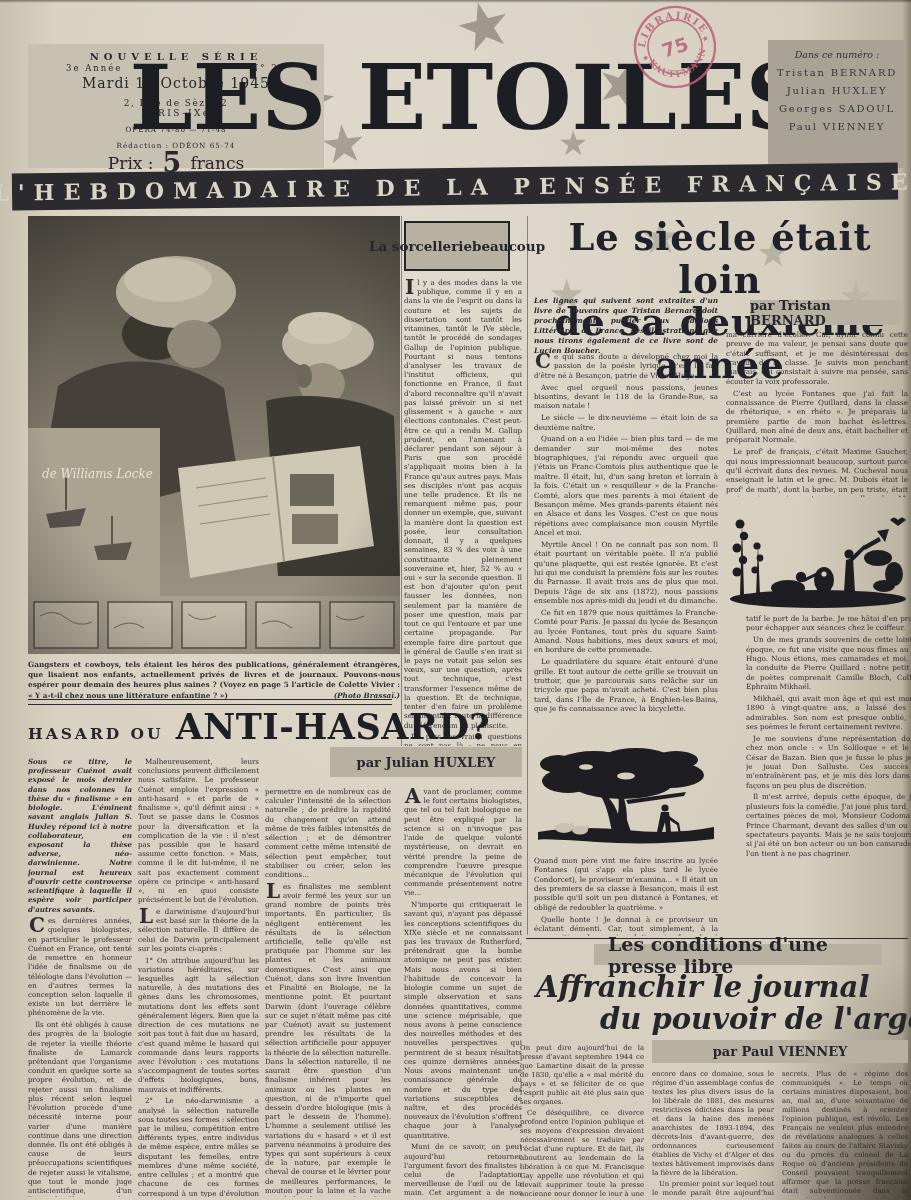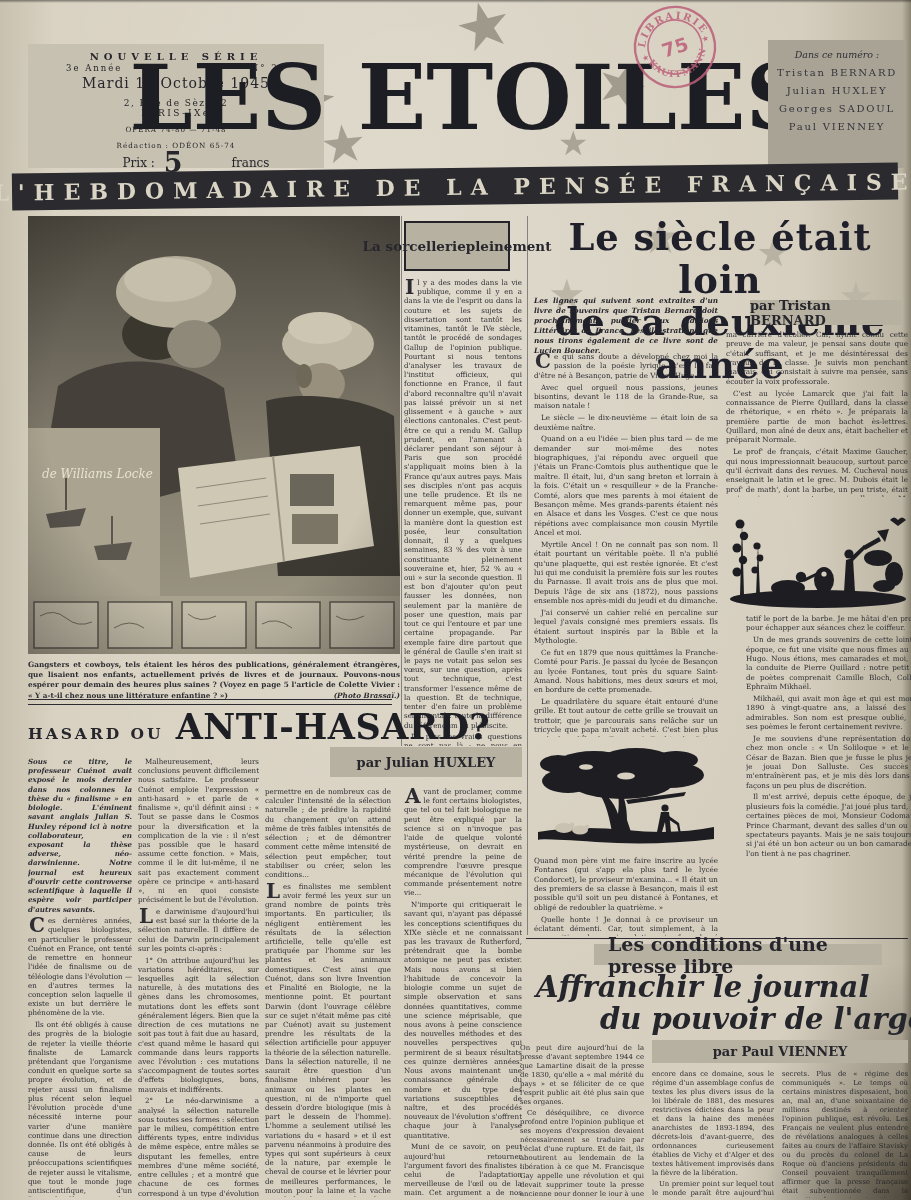--- a/index.html
+++ b/index.html
@@ -15,21 +15,21 @@
   .abs{position:absolute;}
   
   .info-box{left:28px; top:44px; width:296px; height:124px; background:#c7c1b1; text-align:center; padding-top:7px; box-sizing:border-box; z-index:2;}
   .info-line1{font-size:10px; font-weight:700; letter-spacing:5px;}
   .info-line2{display:flex; justify-content:space-between; padding:1px 38px 0 38px; font-size:8.5px; letter-spacing:2px;}
   .info-date{font-size:14px; letter-spacing:1px; margin-top:2px;}
   .info-addr1{font-size:9px; letter-spacing:1.5px; margin-top:7px;}
   .info-addr2{font-size:9px; letter-spacing:2.5px;}
   .info-phone{font-size:7.2px; letter-spacing:1px; margin-top:7px;}
   .price-row{display:flex; justify-content:center; align-items:center; gap:9px; margin-top:2px;}
-  .price-label,.price-unit{font-size:12px;margin-left:40px;}
+  .price-label,.price-unit{font-size:17px;}
   .price-value{font-size:27px; font-weight:700; line-height:22px;}
   .np-title{left:120px; top:52px; width:700px; text-align:center; font-size:90px; line-height:1; font-weight:700; color:#1d1d24; letter-spacing:0px; z-index:2; white-space:nowrap;}
   .contents-box{left:768px; top:40px; width:138px; height:128px; background:#a9a396; text-align:center; padding-top:9px; box-sizing:border-box; z-index:2;}
   .contents-head{font-style:italic; font-size:9.5px; color:#2e2e35;}
   .author{font-size:10px; letter-spacing:1.8px; margin-top:7px; color:#34343b;}
   .star{position:absolute; z-index:1; line-height:1; color:#9f998c; user-select:none;}
   .s1{left:455px;top:-6px;font-size:64px;transform:rotate(-14deg);}
   .s2{left:596px;top:56px;font-size:58px;transform:rotate(18deg);color:#a19b8e;}
   .s3{left:272px;top:62px;font-size:74px;transform:rotate(8deg);}
   .s4{left:320px;top:118px;font-size:52px;transform:rotate(-6deg);color:#a6a093;}
@@ -227,21 +227,21 @@
     <span>Gangsters et cowboys, tels étaient les héros des publications, généralement étrangères, que lisaient nos enfants, actuellement privés de livres et de journaux. Pouvons-nous espérer pour demain des heures plus saines ? (Voyez en page 5 l'article de Colette Vivier : « Y a-t-il chez nous une littérature enfantine ? »)</span>
     <span class="photo-credit">(Photo Brassaï.)</span>
   </div>
 
   <div class="abs dbl-rule"></div>
   <div class="abs v-rule" style="left:401px; top:216px; height:530px;"></div>
   <div class="abs v-rule" style="left:527px; top:216px; height:719px;"></div>
 
   <div class="abs sorc-box">
     <div>La sorcellerie</div>
-    <div>pleinement</div>
+    <div>beaucoup</div>
   </div>
   <div class="col sorc-text">
     <p class="dc">Il y a des modes dans la vie publique, comme il y en a dans la vie de l'esprit ou dans la couture et les sujets de dissertation sont tantôt les vitamines, tantôt le IVe siècle, tantôt le procédé de sondages Gallup de l'opinion publique. Pourtant si nous tentons d'analyser les travaux de l'institut officieux, qui fonctionne en France, il faut d'abord reconnaître qu'il n'avait pas laissé prévoir un si net glissement « à gauche » aux élections cantonales. C'est peut-être ce qui a rendu M. Gallup prudent, en l'amenant à déclarer pendant son séjour à Paris que son procédé s'appliquait moins bien à la France qu'aux autres pays. Mais ses disciples n'ont pas acquis une telle prudence. Et ils ne remarquent même pas, pour donner un exemple, que, suivant la manière dont la question est posée, leur consultation donnait, il y a quelques semaines, 83 % des voix à une constituante pleinement souveraine et, hier, 52 % au « oui » sur la seconde question. Il est bon d'ajouter qu'on peut fausser les données, non seulement par la manière de poser une question, mais par tout ce qui l'entoure et par une certaine propagande. Par exemple faire dire partout que le général de Gaulle s'en irait si le pays ne votait pas selon ses vœux, sur une question, après tout technique, c'est transformer l'essence même de la question. Et de technique, tenter d'en faire un problème sentimental : toute la différence du référendum au plébiscite.</p>
     <p>De plus les vraies questions ne sont pas là ; ne nous en laissons pas détourner. Elles ne consistent pas seulement à savoir quel sera exactement le dosage de la majorité, ni même sur quel programme précis on se mettra d'accord.</p>
 
   </div>
 
   <div class="abs hux-headline">
     <span class="hux-kicker">HASARD OU</span>
     <span class="hux-head">ANTI-HASARD?</span>
@@ -277,21 +277,20 @@
   </div>
   <div class="abs ber-intro">Les lignes qui suivent sont extraites d'un livre de souvenirs que Tristan Bernard doit prochainement publier aux Editions Littéraires de France. Les illustrations que nous tirons également de ce livre sont de Lucien Boucher.</div>
   <div class="abs byline-box ber-byline">par Tristan BERNARD</div>
 
   <div class="col ber-col1">
     <p class="dc">Ce qui sans doute a développé chez moi la passion de la poésie lyrique, c'est le fait d'être né à Besançon, patrie de Victor Hugo.</p>
     <p>Avec quel orgueil nous passions, jeunes bisontins, devant le 118 de la Grande-Rue, sa maison natale !</p>
     <p>Le siècle — le dix-neuvième — était loin de sa deuxième naître.</p>
     <p>Quand on a eu l'idée — bien plus tard — de me demander sur moi-même des notes biographiques, j'ai répondu avec orgueil que j'étais un Franc-Comtois plus authentique que le maître. Il était, lui, d'un sang breton et lorrain à la fois. C'était un « resquilleur » de la Franche-Comté, alors que mes parents à moi étaient de Besançon même. Mes grands-parents étaient nés en Alsace et dans les Vosges. C'est ce que nous répétions avec complaisance mon cousin Myrtile Ancel et moi.</p>
     <p>Myrtile Ancel ! On ne connaît pas son nom. Il était pourtant un véritable poète. Il n'a publié qu'une plaquette, qui est restée ignorée. Et c'est lui qui me conduisit la première fois sur les routes du Parnasse. Il avait trois ans de plus que moi. Depuis l'âge de six ans (1872), nous passions ensemble nos après-midi du jeudi et du dimanche.</p>
-    <p>J'ai conservé un cahier relié en percaline sur lequel j'avais consigné mes premiers essais. Ils étaient surtout inspirés par la Bible et la Mythologie.</p>
     <p>Ce fut en 1879 que nous quittâmes la Franche-Comté pour Paris. Je passai du lycée de Besançon au lycée Fontanes, tout près du square Saint-Amand. Nous habitions, mes deux sœurs et moi, en bordure de cette promenade.</p>
     <p>Le quadrilatère du square était entouré d'une grille. Et tout autour de cette grille se trouvait un trottoir, que je parcourais sans relâche sur un tricycle que papa m'avait acheté. C'est bien plus tard, dans l'Île de France, à Enghien-les-Bains, que je fis connaissance avec la bicyclette.</p>
 
   </div>
 
   <div class="abs illu illu-tree">
     <svg width="184" height="112" viewBox="0 0 184 112">
       <g fill="#1d1d22">
         <path d="M4,92 Q44,85 92,90 T180,87 L180,99 Q120,106 62,102 T4,100 Z"></path>
         <ellipse cx="60" cy="30" rx="44" ry="19"></ellipse>
@@ -322,21 +321,21 @@
   </div>
 
   <div class="col ber-col1b">
     <p class="ni">Quand mon père vint me faire inscrire au lycée Fontanes (qui s'app ela plus tard le lycée Condorcet), le proviseur m'examina... « Il était un des premiers de sa classe à Besançon, mais il est possible qu'il soit un peu distancé à Fontanes, et obligé de redoubler la quatrième. »</p>
     <p>Quelle honte ! Je donnai à ce proviseur un éclatant démenti. Car, tout simplement, à la composition de version latine, je fus classé premier !</p>
 
   </div>
 
   <div class="col ber-col2">
     <p class="ni">ma carrière d'écolier. Car, ayant connu cette preuve de ma valeur, je pensai sans doute que c'était suffisant, et je me désintéressai des travaux de la classe. Je suivis mon penchant mauvais, qui consistait à suivre ma pensée, sans écouter la voix professorale.</p>
-    <p>C'est au lycée Lamarck que j'ai fait la connaissance de Pierre Quillard, dans la classe de rhétorique, « en rhéto ». Je préparais la première partie de mon bachot ès-lettres. Quillard, mon aîné de deux ans, était bachelier et préparait Normale.</p>
+    <p>C'est au lycée Fontanes que j'ai fait la connaissance de Pierre Quillard, dans la classe de rhétorique, « en rhéto ». Je préparais la première partie de mon bachot ès-lettres. Quillard, mon aîné de deux ans, était bachelier et préparait Normale.</p>
     <p>Le prof' de français, c'était Maxime Gaucher, qui nous impressionnait beaucoup, surtout parce qu'il écrivait dans des revues. M. Cucheval nous enseignait le latin et le grec. M. Dubois était le prof' de math', dont la barbe, un peu triste, était moins impressionnante que celle de M. Choublier, le professeur d'histoire.</p>
 
   </div>
 
   <div class="abs illu illu-music">
     <svg width="182" height="110" viewBox="0 0 182 110">
       <g fill="#1d1d22">
         <ellipse cx="92" cy="99" rx="88" ry="9"></ellipse>
         <path d="M14,96 L16,22 L18,96 Z"></path>
         <circle cx="14" cy="24" r="4.5"></circle>

